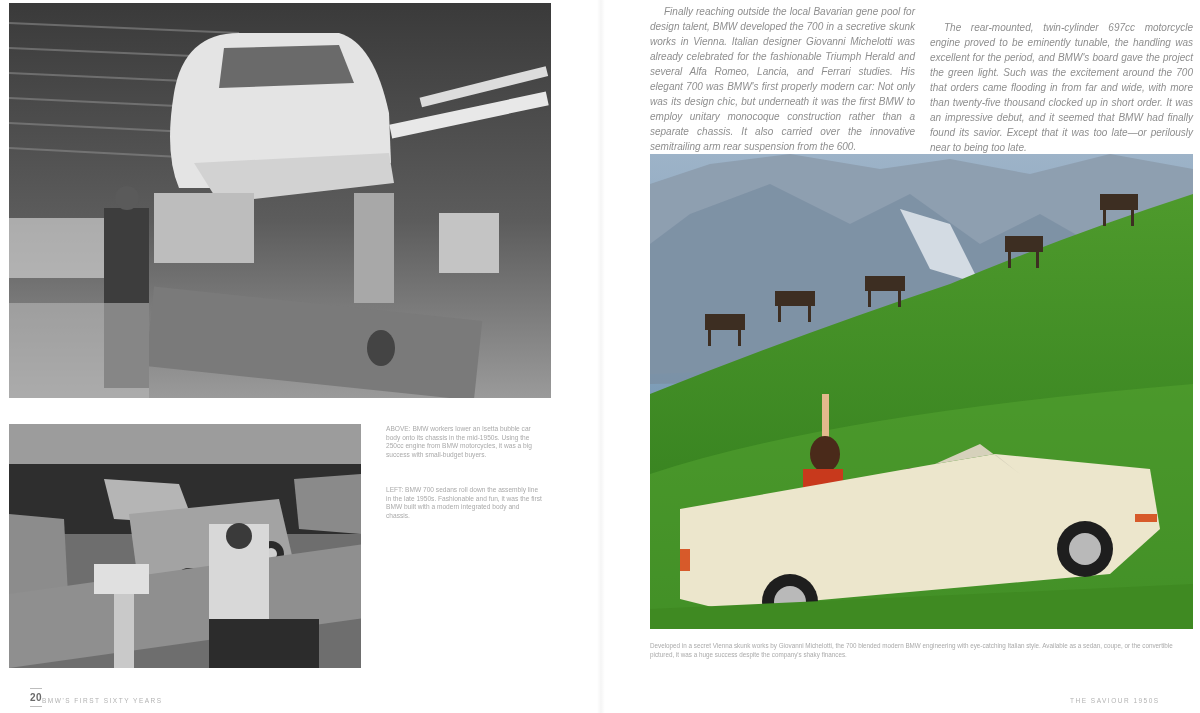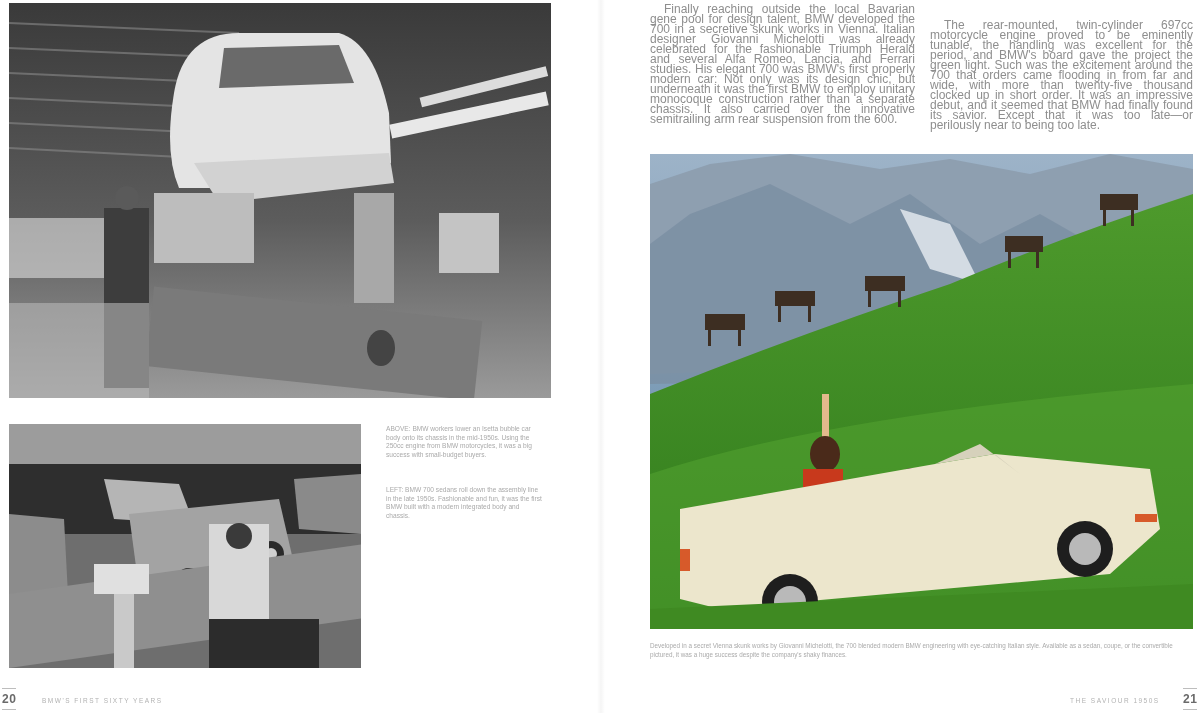--- a/index.html
+++ b/index.html
@@ -6,32 +6,32 @@
   body { width:1200px; height:713px; position:relative; overflow:hidden;
          font-family:"Liberation Sans", sans-serif; color:#8a8a8a; }
 
   .photo { position:absolute; overflow:hidden; }
   .photo svg { display:block; width:100%; height:100%; }
 
   #photo-factory-isetta { left:9px; top:3px; width:542px; height:395px; }
   #photo-factory-700 { left:9px; top:424px; width:352px; height:244px; }
   #photo-700-cabriolet { left:650px; top:154px; width:543px; height:475px; }
 
-  .body-text { position:absolute; font-size:12px; line-height:10px; color:#8e8e8e;
-               text-align:justify; text-indent:14px; margin:0; }
+  .body-text { position:absolute; font-size:10px; line-height:15px; color:#8e8e8e;
+               text-align:justify; text-indent:14px; margin:0;font-style:italic; }
   #col-left { left:650px; top:4px; width:265px; }
   #col-right { left:930px; top:20px; width:263px; }
 
   .caption { position:absolute; font-size:6.6px; line-height:8.6px; color:#aaaaaa; margin:0; }
   #caption-above { left:386px; top:425px; width:158px; }
   #caption-left { left:386px; top:486px; width:158px; }
   #caption-bottom { left:650px; top:641px; width:545px; font-size:6.3px; line-height:9px; }
 
-  .folio { position:absolute; top:692px; font-size:12px; font-weight:bold; color:#6a6a6a;
-           letter-spacing:0.5px; }
+  .folio { position:absolute; top:692px; font-size:10px; font-weight:bold; color:#6a6a6a;
+           letter-spacing:0.5px;margin-left:28px; }
   .folio::before, .folio::after { content:""; position:absolute; left:0; right:0; height:1px; background:#bdbdbd; }
   .folio::before { top:-4px; } .folio::after { bottom:-4px; }
   #folio-left { left:2px; }
   #folio-right { left:1183px; }
   .running-head { position:absolute; top:697px; font-size:6.5px; letter-spacing:1.5px; color:#b2b2b2; }
   #running-head-left { left:42px; }
   #running-head-right { left:1070px; }
 
   #gutter-shadow { position:absolute; left:597px; top:0; width:8px; height:713px;
                    background:linear-gradient(to right, rgba(0,0,0,0), rgba(0,0,0,0.04), rgba(0,0,0,0)); }

